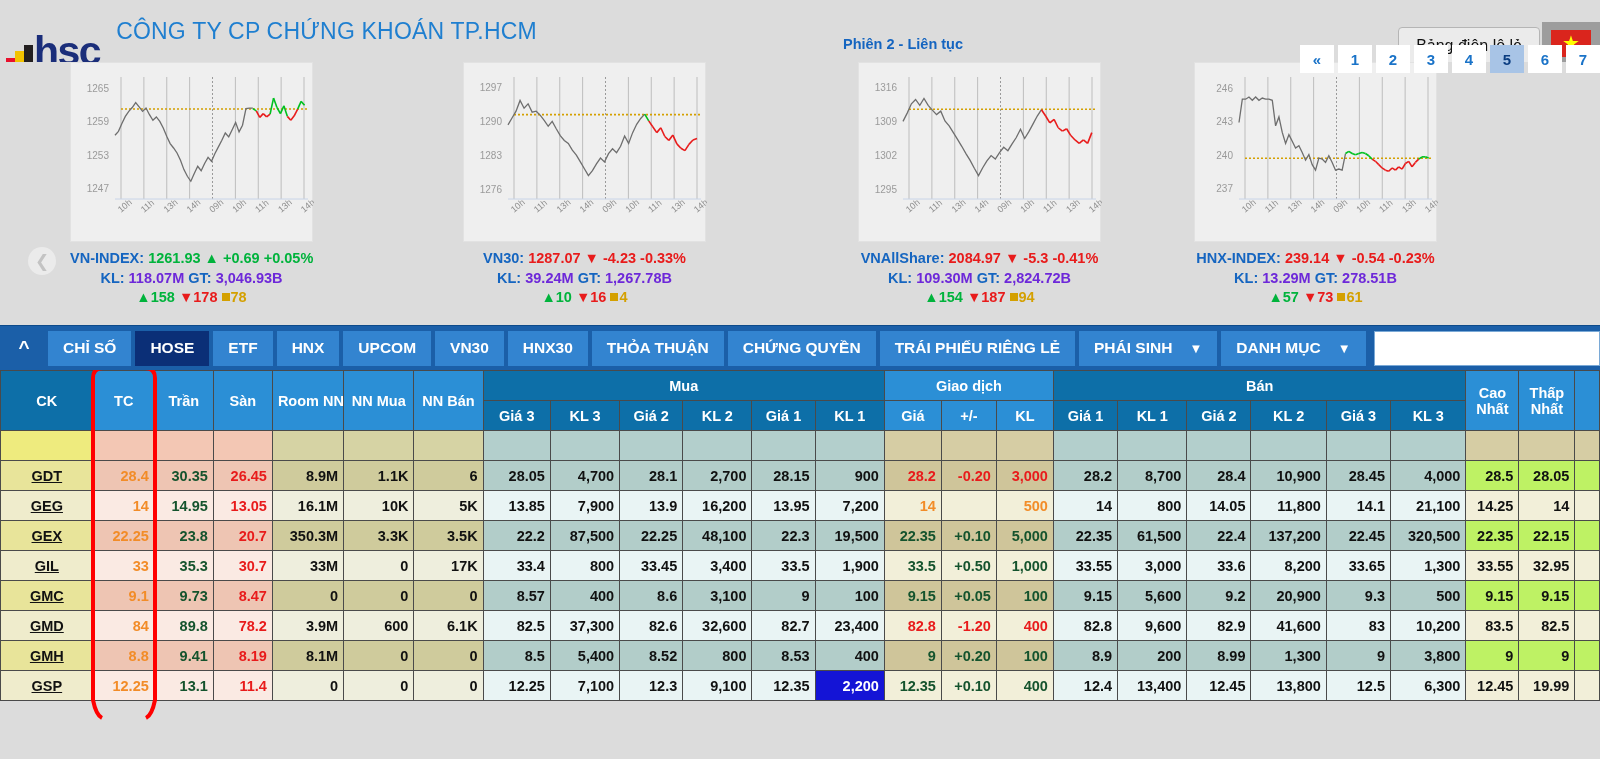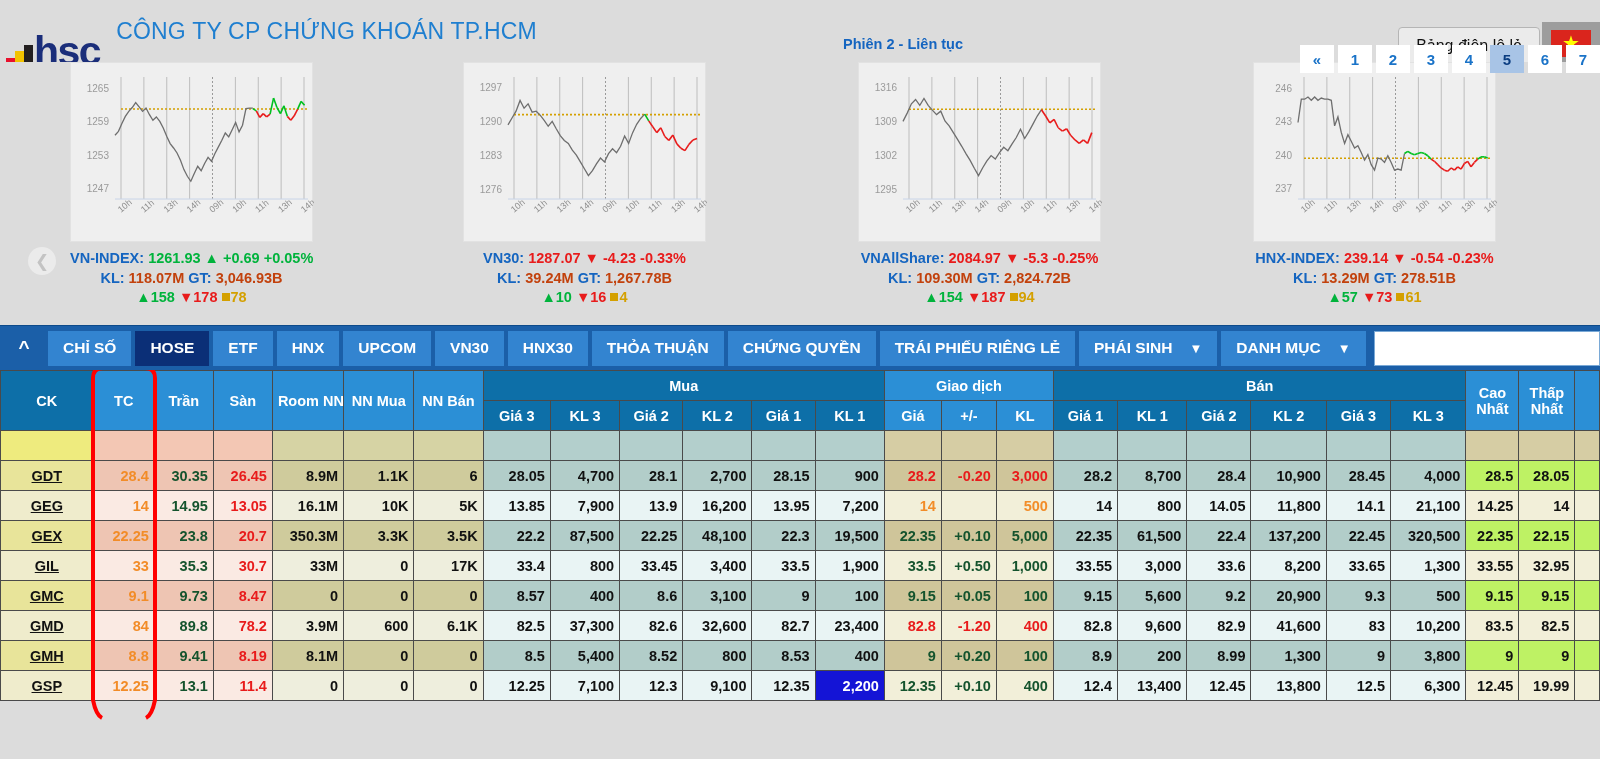--- a/index.html
+++ b/index.html
@@ -73,21 +73,21 @@
   .panel { position: absolute; top: 0; }
   .panel-chart {
     background: #efefef;
     border: 1px solid #e2e2e2;
   }
   .panel-info { text-align: center; margin-top: 7px; }
   .panel-info .ln { font-size: 14.5px; font-weight: bold; line-height: 19.5px; white-space: nowrap; }
   .lbl { color: #1565c0; }
   .up   { color: #00b33c; }
   .down { color: #e81b1b; }
-  .neu  { color: #c2410c; }
+  .neu  { color: #6d28d9; }
   .ref  { color: #d4a000; }
   .tick-row { font-size: 14.5px; font-weight: bold; line-height: 19.5px; }
   .sq { display:inline-block; width: 8px; height: 8px; background: #d4a000; vertical-align: 1px; margin-right: 1px;}
 
   
   .tabbar {
     position: relative;
     height: 45px;
     background: #1b5fa8;
     border-top: 1px solid #0d4a8a;
@@ -376,36 +376,36 @@
             <text x="210.125" y="150" font-size="9" fill="#8e8e8e" transform="rotate(-40 210.125 150)" font-family="Liberation Sans, sans-serif">13h</text>
             <text x="233" y="150" font-size="9" fill="#8e8e8e" transform="rotate(-40 233 150)" font-family="Liberation Sans, sans-serif">14h</text>
         </svg>
       </div>
       <div class="panel-info" style="width:243px;">
         <div class="ln">
           <span class="lbl">VNAllShare:</span>
           <span class="down">2084.97</span>
           <span class="down">▼</span>
           <span class="down">-5.3</span>
-          <span class="down">-0.25%</span>
+          <span class="down">-0.41%</span>
         </div>
         <div class="ln">
           <span class="lbl">KL:</span>
           <span class="neu">109.30M</span>
           <span class="lbl">GT:</span>
           <span class="neu">2,824.72B</span>
         </div>
         <div class="tick-row">
           <span class="up">▲154</span>
           <span class="down">▼187</span>
           <span class="ref"><span class="sq"></span>94</span>
         </div>
       </div>
       </div>
-      <div class="panel" style="left: 1253px;">
+      <div class="panel" style="left: 1194px;">
       <div class="panel-chart" style="width:243px;height:180px;">
         <svg width="243" height="180">
           <line x1="50" y1="14" x2="50" y2="136" stroke="#bdbdbd" stroke-width="1"></line>
             <line x1="72.875" y1="14" x2="72.875" y2="136" stroke="#bdbdbd" stroke-width="1"></line>
             <line x1="95.75" y1="14" x2="95.75" y2="136" stroke="#bdbdbd" stroke-width="1"></line>
             <line x1="118.625" y1="14" x2="118.625" y2="136" stroke="#bdbdbd" stroke-width="1"></line>
             <line x1="141.5" y1="14" x2="141.5" y2="136" stroke="#9a9a9a" stroke-width="1" stroke-dasharray="2,2"></line>
             <line x1="164.375" y1="14" x2="164.375" y2="136" stroke="#bdbdbd" stroke-width="1"></line>
             <line x1="187.25" y1="14" x2="187.25" y2="136" stroke="#bdbdbd" stroke-width="1"></line>
             <line x1="210.125" y1="14" x2="210.125" y2="136" stroke="#bdbdbd" stroke-width="1"></line>

